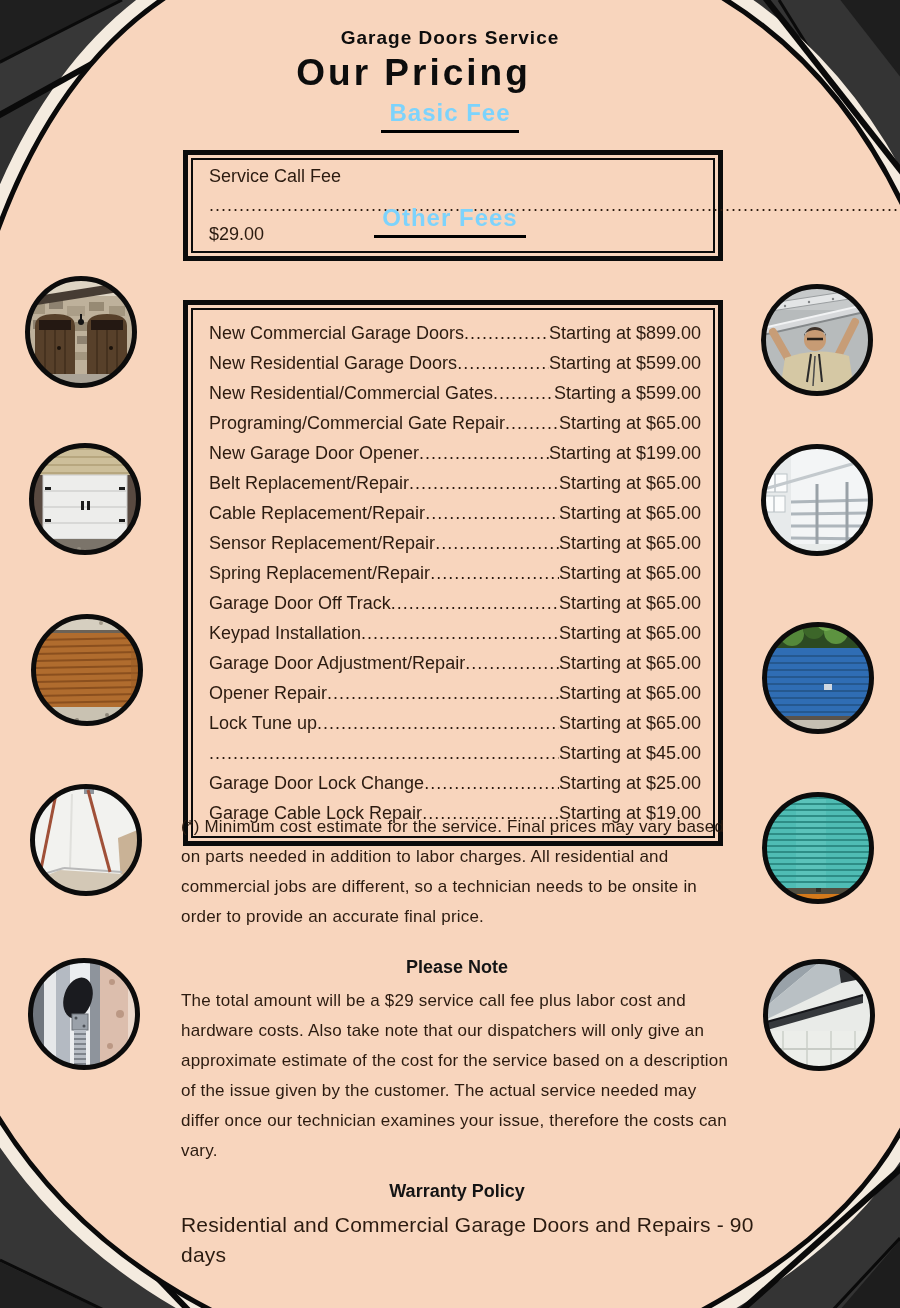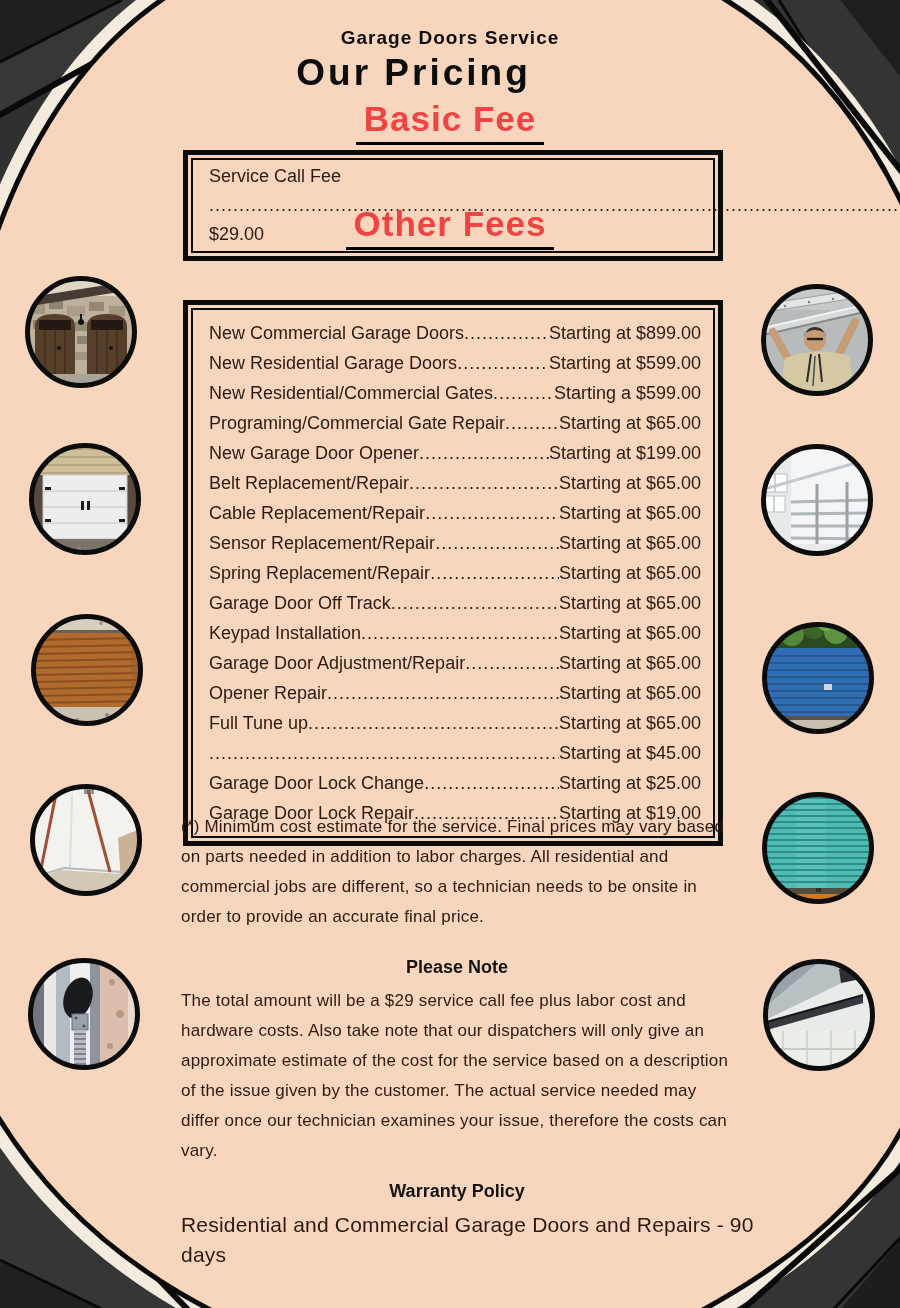--- a/index.html
+++ b/index.html
@@ -8,22 +8,22 @@
     background:#303030;
     font-family:"Liberation Sans",sans-serif;
     color:#2b1b10;
   }
   .bg{position:absolute;left:0;top:0;}
   .kicker{position:absolute;top:27px;left:0;width:900px;text-align:center;
     font-size:19px;font-weight:bold;letter-spacing:1px;color:#0d0d0d;}
   .title{position:absolute;top:52px;left:0;width:827px;text-align:center;
     font-size:37px;font-weight:bold;letter-spacing:3px;color:#0d0d0d;}
   .sec-head{position:absolute;left:0;width:900px;text-align:center;}
-  .sec-head span{display:inline-block;font-size:35px;font-weight:bold;letter-spacing:1px;
-    border-bottom:3px solid #000;padding:0 8px 3px;color:#ef4444;}
+  .sec-head span{display:inline-block;font-size:24px;font-weight:bold;letter-spacing:1px;
+    border-bottom:3px solid #000;padding:0 8px 3px;color:#7dd3fc;}
   .h-basic{top:99px;}
   .h-other{top:204px;text-align:center;}
   .dbl-box{position:absolute;left:183px;width:540px;border:5px solid #0b0b0b;
     padding:3px;box-sizing:border-box;}
   .dbl-inner{border:2px solid #0b0b0b;}
   .box-basic{top:150px;}
   .box-basic .dbl-inner{padding:2px 12px 2px 16px;}
   .box-basic .fee-row{line-height:29px;flex-direction:column;}
   .box-other{top:259px;margin-top:41px;}
   .box-other .dbl-inner{padding:8px 12px 8px 16px;}
@@ -161,35 +161,35 @@
         <span class="fee-label">Garage Door Adjustment/Repair</span>
         <span class="fee-dots">................................................................................................................................................................</span>
         <span class="fee-price">Starting at $65.00</span>
       </div>
     <div class="fee-row">
         <span class="fee-label">Opener Repair</span>
         <span class="fee-dots">................................................................................................................................................................</span>
         <span class="fee-price">Starting at $65.00</span>
       </div>
     <div class="fee-row">
-        <span class="fee-label">Full Tune up</span>
+        <span class="fee-label">Lock Tune up</span>
         <span class="fee-dots">................................................................................................................................................................</span>
         <span class="fee-price">Starting at $65.00</span>
       </div>
     <div class="fee-row">
         <span class="fee-dots">................................................................................................................................................................</span>
         <span class="fee-price">Starting at $45.00</span>
       </div>
     <div class="fee-row">
         <span class="fee-label">Garage Door Lock Change</span>
         <span class="fee-dots">................................................................................................................................................................</span>
         <span class="fee-price">Starting at $25.00</span>
       </div>
     <div class="fee-row">
-        <span class="fee-label">Garage Door Lock Repair</span>
+        <span class="fee-label">Garage Cable Lock Repair</span>
         <span class="fee-dots">................................................................................................................................................................</span>
         <span class="fee-price">Starting at $19.00</span>
       </div>
   </div>
 </div>
 
 <div class="para p1">(*) Minimum cost estimate for the service. Final prices may vary based on parts needed in addition to labor charges. All residential and commercial jobs are different, so a technician needs to be onsite in order to provide an accurate final price.</div>
 <div class="mini-head note-head">Please Note</div>
 <div class="para p2">The total amount will be a $29 service call fee plus labor cost and hardware costs. Also take note that our dispatchers will only give an approximate estimate of the cost for the service based on a description of the issue given by the customer. The actual service needed may differ once our technician examines your issue, therefore the costs can vary.</div>
 <div class="mini-head war-head">Warranty Policy</div>

